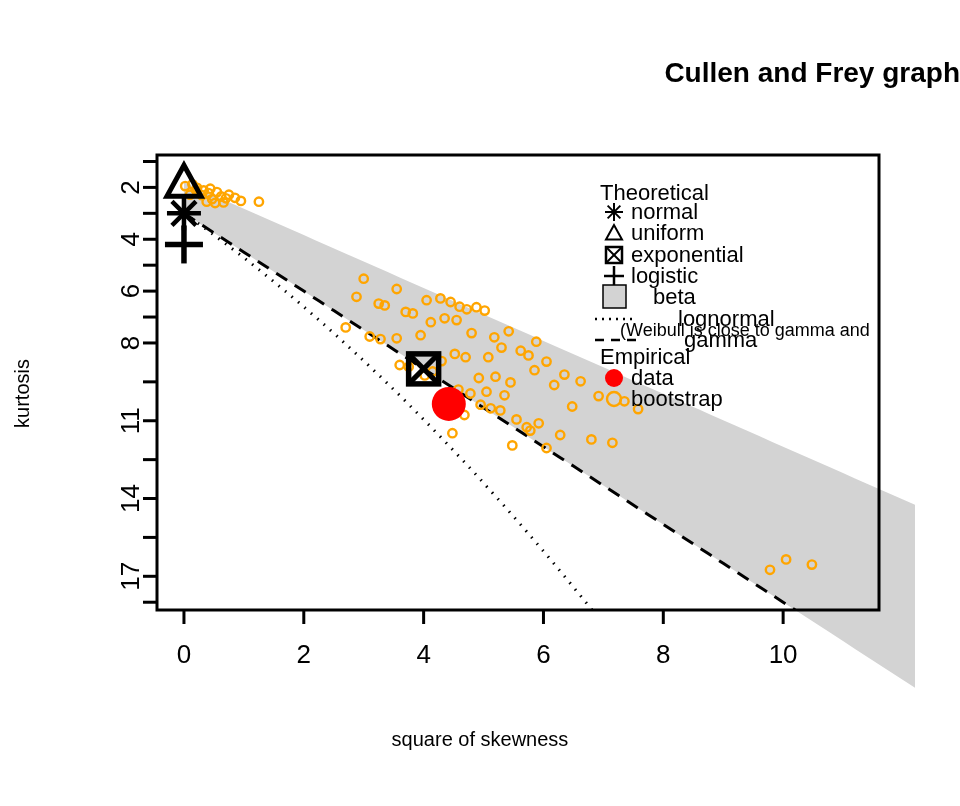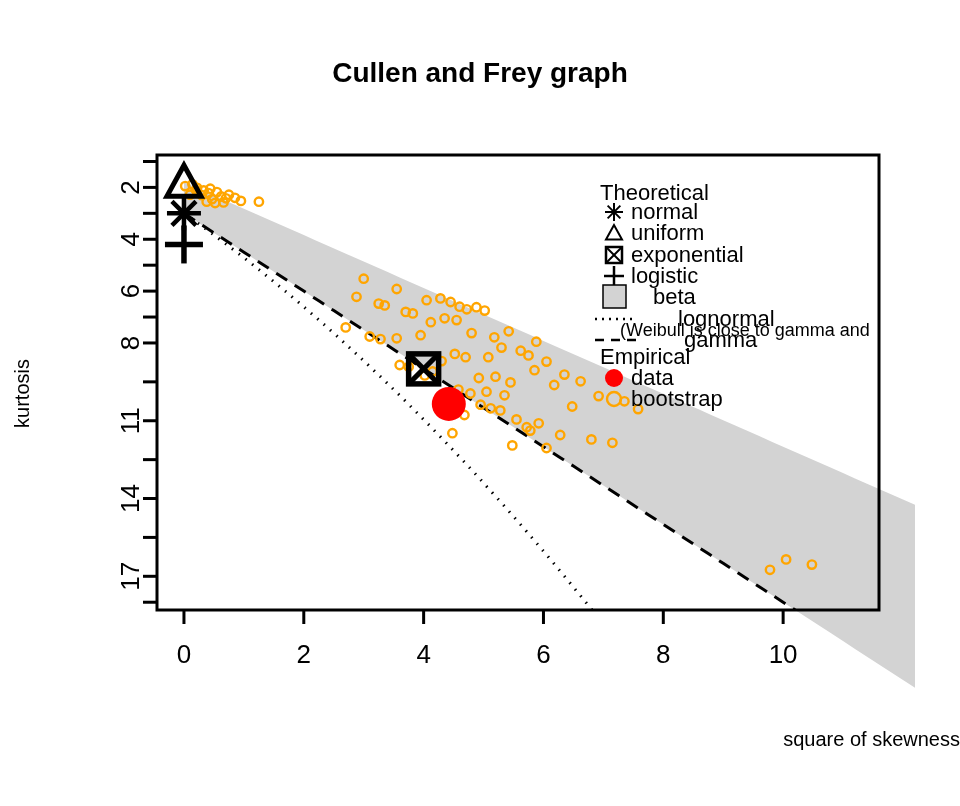--- a/index.html
+++ b/index.html
@@ -17,40 +17,40 @@
   #root {
     position: absolute;
     left: 0; top: 0;
     width: 960px;
     height: 806px;
   }
   #chart-title {
     position: absolute;
     left: 0; top: 57px;
     width: 960px;
-    text-align: center;
+    text-align: right;
     font-size: 28px;
     font-weight: bold;
     color: #000000;
     letter-spacing: 0px;
   }
   #plot-svg {
     position: absolute;
     left: 0; top: 0;
   }
   .axis-title {
     position: absolute;
     color: #000;
     font-size: 20px;
   }
   #xlab {
     left: 0;
     top: 728px;
     width: 960px;
-    text-align: right;
+    text-align: center;
   }
   #ylab {
     left: -58px;
     top: 382px;
     width: 160px;
     text-align: center;
     transform: rotate(-90deg);
   }
 </style>
 </head>

